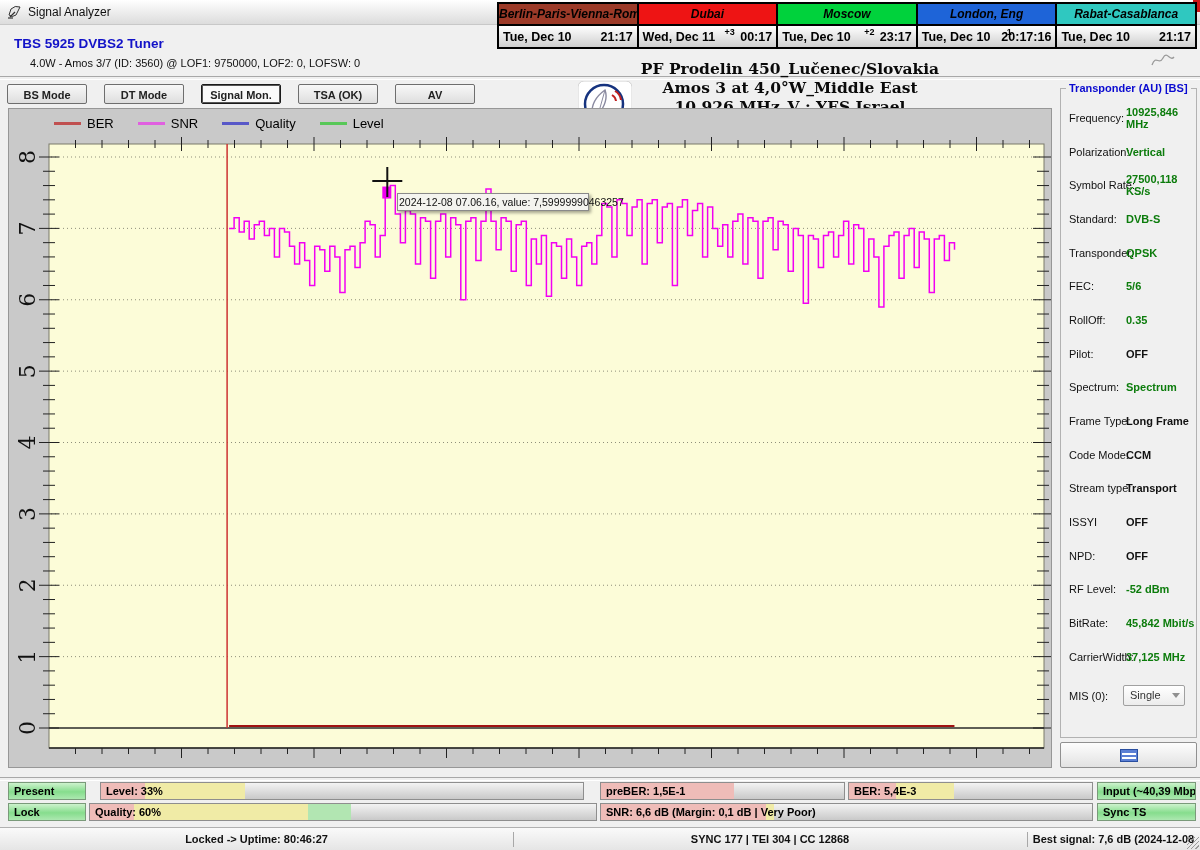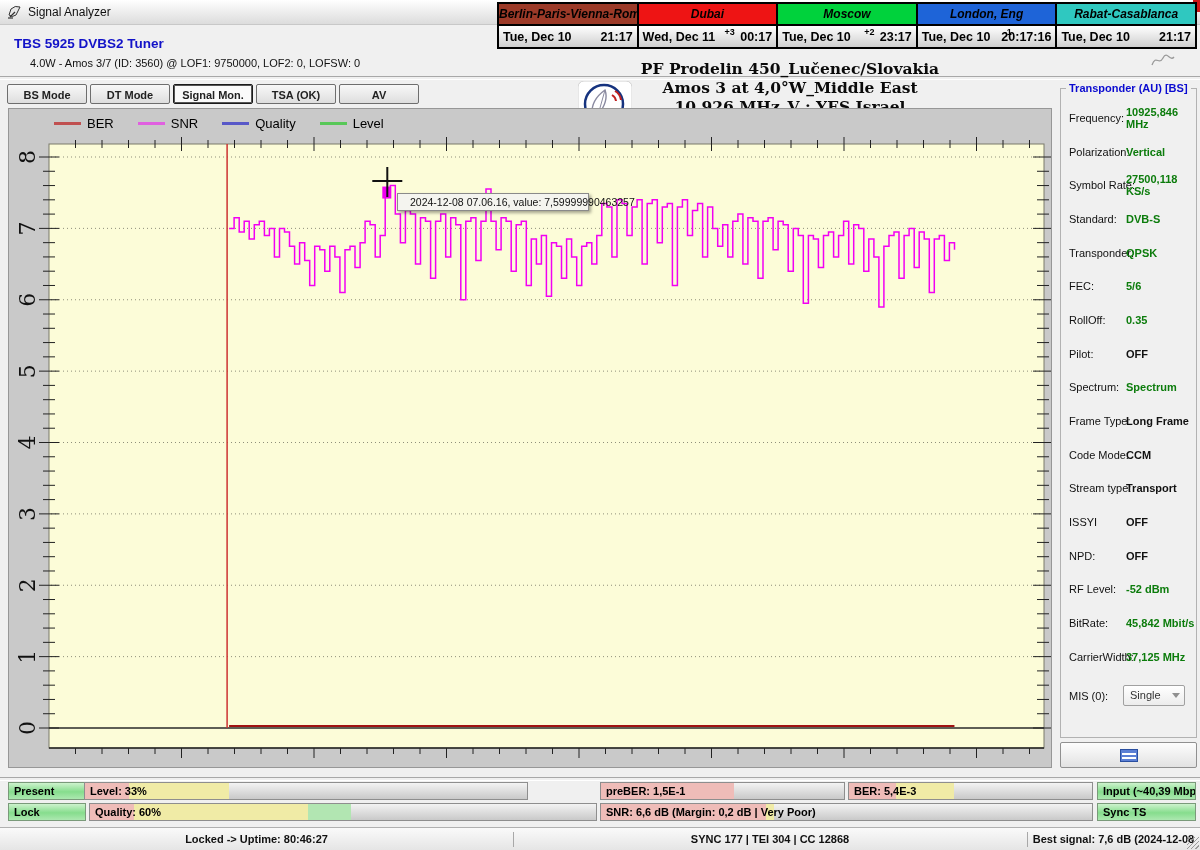--- a/index.html
+++ b/index.html
@@ -19,35 +19,35 @@
   .clock-time{height:22px;position:relative;background:linear-gradient(#ffffff,#cfcfcf);font-size:12.5px;font-weight:bold;color:#000;}
   .clock-date{position:absolute;left:4px;top:4px;white-space:nowrap;}
   .clock-off{position:absolute;left:86px;top:1px;font-size:9px;font-weight:bold;}
   .clock-hm{position:absolute;right:4px;top:4px;white-space:nowrap;}
 
   .tuner-title{left:14px;top:36px;font-size:13.5px;font-weight:bold;color:#1212c8;}
   .tuner-sub{left:30px;top:57px;font-size:11px;color:#111;}
   .divider{left:0;width:1200px;height:2px;border-top:1px solid #a8a8a8;border-bottom:1px solid #ffffff;}
 
   
-  .toolbar{left:7px;top:84px;display:flex;gap:3px;}
+  .toolbar{left:7px;top:84px;display:flex;gap:17px;}
   .tbtn{width:80px;height:20px;background:linear-gradient(#f8f8f8,#dedede);border:1px solid #6e6e6e;border-radius:2px;font-size:11px;font-weight:bold;color:#222;text-align:center;line-height:18px;box-sizing:border-box;}
   .tbtn.active{background:#fafafa;border:1px solid #1a1a1a;box-shadow:inset 0 0 0 1px #555;}
 
   
   .annot{left:540px;top:59px;width:500px;text-align:center;font-family:"DejaVu Serif",serif;font-weight:bold;font-size:15.5px;line-height:19px;color:#0a0a0a;}
   .signature{left:1150px;top:52px;}
 
   
   .chart{left:8px;top:108px;width:1044px;height:660px;background:#c9c9c9;border:1px solid #979797;box-sizing:border-box;}
   .legend{position:absolute;left:45px;top:7px;display:flex;align-items:center;}
   .legend-item{display:flex;align-items:center;margin-right:24px;}
   .legend-swatch{width:27px;height:3px;margin-right:6px;}
   .legend-label{font-size:13px;color:#000;}
-  .tooltip{position:absolute;left:388px;top:84px;width:192px;height:18px;background:#f4f4ef;border:1px solid #8a8a8a;box-shadow:2px 2px 3px rgba(0,0,0,.35);font-size:10.5px;line-height:17px;padding-left:12px;color:#111;white-space:nowrap;box-sizing:border-box;}
+  .tooltip{position:absolute;left:388px;top:84px;width:192px;height:18px;background:#f4f4ef;border:1px solid #8a8a8a;box-shadow:2px 2px 3px rgba(0,0,0,.35);font-size:10.5px;line-height:17px;padding-left:1px;color:#111;white-space:nowrap;box-sizing:border-box;}
 
   
   .groupbox{left:1060px;top:88px;width:137px;height:650px;border:1px solid #b2b2b2;box-sizing:border-box;}
   .groupbox-title{left:1066px;top:82px;background:#f0f0f0;padding:0 3px;font-size:11px;font-weight:bold;color:#0a0ad0;}
   .trows{position:absolute;left:0px;top:12px;width:135px;}
   .trow-p{height:33.7px;display:flex;align-items:center;}
   .plabel{font-size:11px;color:#111;position:absolute;left:8px;}
   .pvalue{font-size:11px;font-weight:bold;color:#111;position:absolute;left:65px;}
   .pvalue.green{color:#0c7c0c;}
   .trow-p{position:relative;}
@@ -456,21 +456,21 @@
   <div class="abs panel-btn">
     <span class="panel-btn-icon"></span>
   </div>
 
   <div class="abs divider" style="top:777px"></div>
   <div id="barsArea">
       <div class="badge" style="left: 8px; top: 782px; width: 78px;">Present</div>
       <div class="badge" style="left: 8px; top: 803px; width: 78px;">Lock</div>
       <div class="badge" style="left: 1097px; top: 782px; width: 99px;">Input (~40,39 Mbps)</div>
       <div class="badge" style="left: 1097px; top: 803px; width: 99px;">Sync TS</div>
-      <div class="meter" style="left: 84px; top: 782px; width: 444px;">
+      <div class="meter" style="left: 100px; top: 782px; width: 484px;">
         <div class="seg" style="left: 0px; width: 44px; background: rgb(239, 188, 184);"></div>
         <div class="seg" style="left: 44px; width: 100px; background: rgb(240, 235, 166);"></div>
         <span class="mlabel">Level: 33%</span>
       </div>
       <div class="meter" style="left: 89px; top: 803px; width: 508px;">
         <div class="seg" style="left: 0px; width: 44px; background: rgb(239, 188, 184);"></div>
         <div class="seg" style="left: 44px; width: 174px; background: rgb(240, 235, 166);"></div>
         <div class="seg" style="left: 218px; width: 43px; background: rgb(178, 230, 178);"></div>
         <span class="mlabel">Quality: 60%</span>
       </div>
@@ -479,21 +479,21 @@
         <span class="mlabel">preBER: 1,5E-1</span>
       </div>
       <div class="meter" style="left: 848px; top: 782px; width: 245px;">
         <div class="seg" style="left: 0px; width: 47px; background: rgb(239, 188, 184);"></div>
         <div class="seg" style="left: 47px; width: 58px; background: rgb(240, 235, 166);"></div>
         <span class="mlabel">BER: 5,4E-3</span>
       </div>
       <div class="meter" style="left: 600px; top: 803px; width: 493px;">
         <div class="seg" style="left: 0px; width: 165px; background: rgb(239, 188, 184);"></div>
         <div class="seg" style="left: 165px; width: 8px; background: rgb(240, 235, 166);"></div>
-        <span class="mlabel">SNR: 6,6 dB (Margin: 0,2 dB | Very Poor)</span>
+        <span class="mlabel">SNR: 6,6 dB (Margin: 0,1 dB | Very Poor)</span>
       </div>
     </div>
 
   <div class="abs statusbar">
     <div class="status-cell" style="left:0;width:513px">Locked -&gt; Uptime: 80:46:27</div>
     <div class="status-div" style="left:513px"></div>
     <div class="status-cell" style="left:513px;width:514px">SYNC 177 | TEI 304 | CC 12868</div>
     <div class="status-div" style="left:1027px"></div>
     <div class="status-cell" style="left:1027px;width:173px">Best signal: 7,6 dB (2024-12-08 18:10)</div>
   </div>

